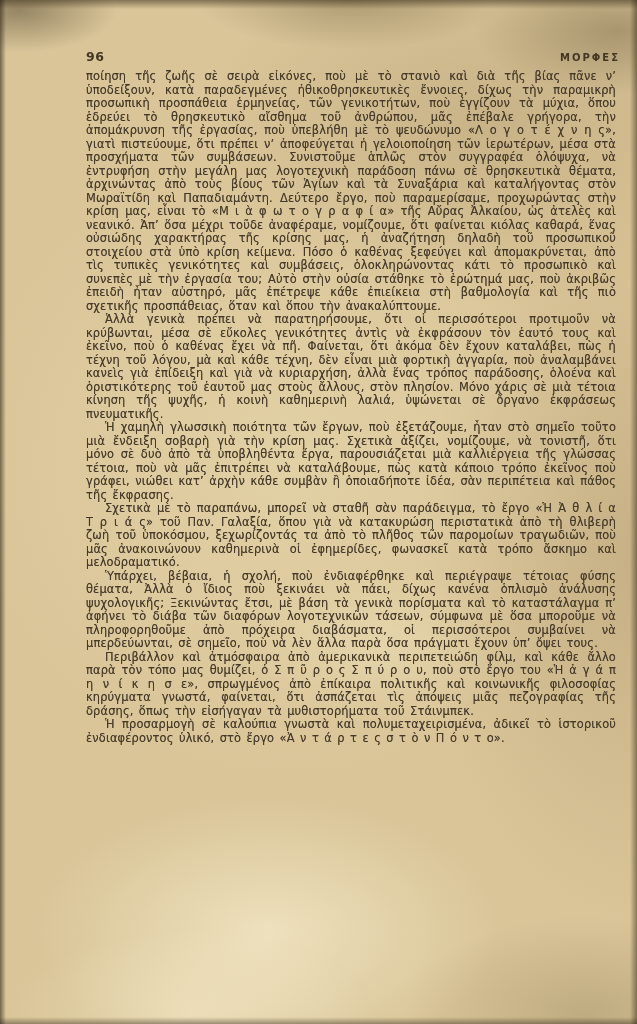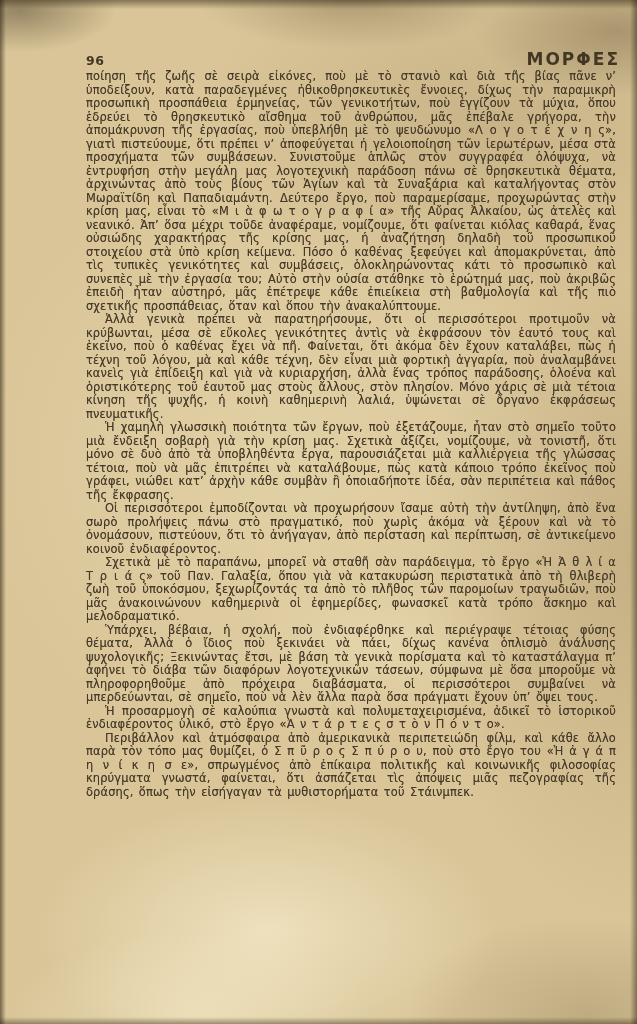--- a/index.html
+++ b/index.html
@@ -42,21 +42,21 @@
     justify-content: space-between;
     align-items: baseline;
     color: #433723;
   }
   .page-number {
     font-size: 12.5px;
     font-weight: bold;
     letter-spacing: 0.5px;
   }
   .header-title {
-    font-size: 17px;
+    font-size: 10px;
     font-weight: bold;
     letter-spacing: 2px;
   }
   .body-text {
     position: absolute;
     top: 70px;
     left: 86px;
     width: 530px;
     color: #453929;
     font-size: 11.4px;
@@ -80,19 +80,18 @@
 <div class="page">
   <div class="header">
     <span class="page-number">96</span>
     <span class="header-title">ΜΟΡΦΕΣ</span>
   </div>
 
   <div class="body-text">
     <p class="no-indent">ποίηση τῆς ζωῆς σὲ σειρὰ εἰκόνες, ποὺ μὲ τὸ στανιὸ καὶ διὰ τῆς βίας πᾶνε ν’ ὑποδείξουν, κατὰ παραδεγμένες ἠθικοθρησκευτικὲς ἔννοιες, δίχως τὴν παραμικρὴ προσωπικὴ προσπάθεια ἑρμηνείας, τῶν γενικοτήτων, ποὺ ἐγγίζουν τὰ μύχια, ὅπου ἑδρεύει τὸ θρησκευτικὸ αἴσθημα τοῦ ἀνθρώπου, μᾶς ἐπέβαλε γρήγορα, τὴν ἀπομάκρυνση τῆς ἐργασίας, ποὺ ὑπεβλήθη μὲ τὸ ψευδώνυμο «Λ ο γ ο τ έ χ ν η ς», γιατὶ πιστεύουμε, ὅτι πρέπει ν’ ἀποφεύγεται ἡ γελοιοποίηση τῶν ἱερωτέρων, μέσα στὰ προσχήματα τῶν συμβάσεων. Συνιστοῦμε ἁπλῶς στὸν συγγραφέα ὁλόψυχα, νὰ ἐντρυφήση στὴν μεγάλη μας λογοτεχνικὴ παράδοση πάνω σὲ θρησκευτικὰ θέματα, ἀρχινώντας ἀπὸ τοὺς βίους τῶν Ἁγίων καὶ τὰ Συναξάρια καὶ καταλήγοντας στὸν Μωραϊτίδη καὶ Παπαδιαμάντη. Δεύτερο ἔργο, ποὺ παραμερίσαμε, προχωρώντας στὴν κρίση μας, εἶναι τὸ «Μ ι ὰ  φ ω τ ο γ ρ α φ ί α» τῆς Αὔρας Ἀλκαίου, ὡς ἀτελὲς καὶ νεανικό. Ἀπ’ ὅσα μέχρι τοῦδε ἀναφέραμε, νομίζουμε, ὅτι φαίνεται κιόλας καθαρά, ἕνας οὐσιώδης χαρακτήρας τῆς κρίσης μας, ἡ ἀναζήτηση δηλαδὴ τοῦ προσωπικοῦ στοιχείου στὰ ὑπὸ κρίση κείμενα. Πόσο ὁ καθένας ξεφεύγει καὶ ἀπομακρύνεται, ἀπὸ τὶς τυπικὲς γενικότητες καὶ συμβάσεις, ὁλοκληρώνοντας κάτι τὸ προσωπικὸ καὶ συνεπὲς μὲ τὴν ἐργασία του; Αὐτὸ στὴν οὐσία στάθηκε τὸ ἐρώτημά μας, ποὺ ἀκριβῶς ἐπειδὴ ἦταν αὐστηρό, μᾶς ἐπέτρεψε κάθε ἐπιείκεια στὴ βαθμολογία καὶ τῆς πιὸ σχετικῆς προσπάθειας, ὅταν καὶ ὅπου τὴν ἀνακαλύπτουμε.</p>
     <p>Ἀλλὰ γενικὰ πρέπει νὰ παρατηρήσουμε, ὅτι οἱ περισσότεροι προτιμοῦν νὰ κρύβωνται, μέσα σὲ εὔκολες γενικότητες ἀντὶς νὰ ἐκφράσουν τὸν ἑαυτό τους καὶ ἐκεῖνο, ποὺ ὁ καθένας ἔχει νὰ πῆ. Φαίνεται, ὅτι ἀκόμα δὲν ἔχουν καταλάβει, πὼς ἡ τέχνη τοῦ λόγου, μὰ καὶ κάθε τέχνη, δὲν εἶναι μιὰ φορτικὴ ἀγγαρία, ποὺ ἀναλαμβάνει κανεὶς γιὰ ἐπίδειξη καὶ γιὰ νὰ κυριαρχήση, ἀλλὰ ἕνας τρόπος παράδοσης, ὁλοένα καὶ ὁριστικότερης τοῦ ἑαυτοῦ μας στοὺς ἄλλους, στὸν πλησίον. Μόνο χάρις σὲ μιὰ τέτοια κίνηση τῆς ψυχῆς, ἡ κοινὴ καθημερινὴ λαλιά, ὑψώνεται σὲ ὄργανο ἐκφράσεως πνευματικῆς.</p>
     <p>Ἡ χαμηλὴ γλωσσικὴ ποιότητα τῶν ἔργων, ποὺ ἐξετάζουμε, ἦταν στὸ σημεῖο τοῦτο μιὰ ἔνδειξη σοβαρὴ γιὰ τὴν κρίση μας. Σχετικὰ ἀξίζει, νομίζουμε, νὰ τονιστῆ, ὅτι μόνο σὲ δυὸ ἀπὸ τὰ ὑποβληθέντα ἔργα, παρουσιάζεται μιὰ καλλιέργεια τῆς γλώσσας τέτοια, ποὺ νὰ μᾶς ἐπιτρέπει νὰ καταλάβουμε, πὼς κατὰ κάποιο τρόπο ἐκεῖνος ποὺ γράφει, νιώθει κατ’ ἀρχὴν κάθε συμβὰν ἢ ὁποιαδήποτε ἰδέα, σὰν περιπέτεια καὶ πάθος τῆς ἔκφρασης.</p>
-    <p>Οἱ περισσότεροι ἐμποδίζονται νὰ προχωρήσουν ἴσαμε αὐτὴ τὴν ἀντίληψη, ἀπὸ ἕνα σωρὸ προλήψεις πάνω στὸ πραγματικό, ποὺ χωρὶς ἀκόμα νὰ ξέρουν καὶ νὰ τὸ ὀνομάσουν, πιστεύουν, ὅτι τὸ ἀνήγαγαν, ἀπὸ περίσταση καὶ περίπτωση, σὲ ἀντικείμενο κοινοῦ ἐνδιαφέροντος.</p>
     <p>Σχετικὰ μὲ τὸ παραπάνω, μπορεῖ νὰ σταθῆ σὰν παράδειγμα, τὸ ἔργο «Ἡ  Ἀ θ λ ί α  Τ ρ ι ά ς» τοῦ Παν. Γαλαξία, ὅπου γιὰ νὰ κατακυρώση περιστατικὰ ἀπὸ τὴ θλιβερὴ ζωὴ τοῦ ὑποκόσμου, ξεχωρίζοντάς τα ἀπὸ τὸ πλῆθος τῶν παρομοίων τραγωδιῶν, ποὺ μᾶς ἀνακοινώνουν καθημερινὰ οἱ ἐφημερίδες, φωνασκεῖ κατὰ τρόπο ἄσκημο καὶ μελοδραματικό.</p>
     <p>Ὑπάρχει, βέβαια, ἡ σχολή, ποὺ ἐνδιαφέρθηκε καὶ περιέγραψε τέτοιας φύσης θέματα, Ἀλλὰ ὁ ἴδιος ποὺ ξεκινάει νὰ πάει, δίχως κανένα ὁπλισμὸ ἀνάλυσης ψυχολογικῆς; Ξεκινώντας ἔτσι, μὲ βάση τὰ γενικὰ πορίσματα καὶ τὸ καταστάλαγμα π’ ἀφήνει τὸ διάβα τῶν διαφόρων λογοτεχνικῶν τάσεων, σύμφωνα μὲ ὅσα μποροῦμε νὰ πληροφορηθοῦμε ἀπὸ πρόχειρα διαβάσματα, οἱ περισσότεροι συμβαίνει νὰ μπερδεύωνται, σὲ σημεῖο, ποὺ νὰ λὲν ἄλλα παρὰ ὅσα πράγματι ἔχουν ὑπ’ ὄψει τους.</p>
+    <p>Περιβάλλον καὶ ἀτμόσφαιρα ἀπὸ ἀμερικανικὰ περιπετειώδη φίλμ, καὶ κάθε ἄλλο παρὰ τὸν τόπο μας θυμίζει, ὁ Σ π ῦ ρ ο ς  Σ π ύ ρ ο υ, ποὺ στὸ ἔργο του «Ἡ  ἀ γ ά π η  ν ί κ η σ ε», σπρωγμένος ἀπὸ ἐπίκαιρα πολιτικῆς καὶ κοινωνικῆς φιλοσοφίας κηρύγματα γνωστά, φαίνεται, ὅτι ἀσπάζεται τὶς ἀπόψεις μιᾶς πεζογραφίας τῆς δράσης, ὅπως τὴν εἰσήγαγαν τὰ μυθιστορήματα τοῦ Στάινμπεκ.</p>
     <p>Ἡ προσαρμογὴ σὲ καλούπια γνωστὰ καὶ πολυμεταχειρισμένα, ἀδικεῖ τὸ ἱστορικοῦ ἐνδιαφέροντος ὑλικό, στὸ ἔργο «Ἀ ν τ ά ρ τ ε ς  σ τ ὸ ν  Π ό ν τ ο».</p>
-    <p>Περιβάλλον καὶ ἀτμόσφαιρα ἀπὸ ἀμερικανικὰ περιπετειώδη φίλμ, καὶ κάθε ἄλλο παρὰ τὸν τόπο μας θυμίζει, ὁ Σ π ῦ ρ ο ς  Σ π ύ ρ ο υ, ποὺ στὸ ἔργο του «Ἡ  ἀ γ ά π η  ν ί κ η σ ε», σπρωγμένος ἀπὸ ἐπίκαιρα πολιτικῆς καὶ κοινωνικῆς φιλοσοφίας κηρύγματα γνωστά, φαίνεται, ὅτι ἀσπάζεται τὶς ἀπόψεις μιᾶς πεζογραφίας τῆς δράσης, ὅπως τὴν εἰσήγαγαν τὰ μυθιστορήματα τοῦ Στάινμπεκ.</p>
   </div>
 </div>
 
 </body></html>

